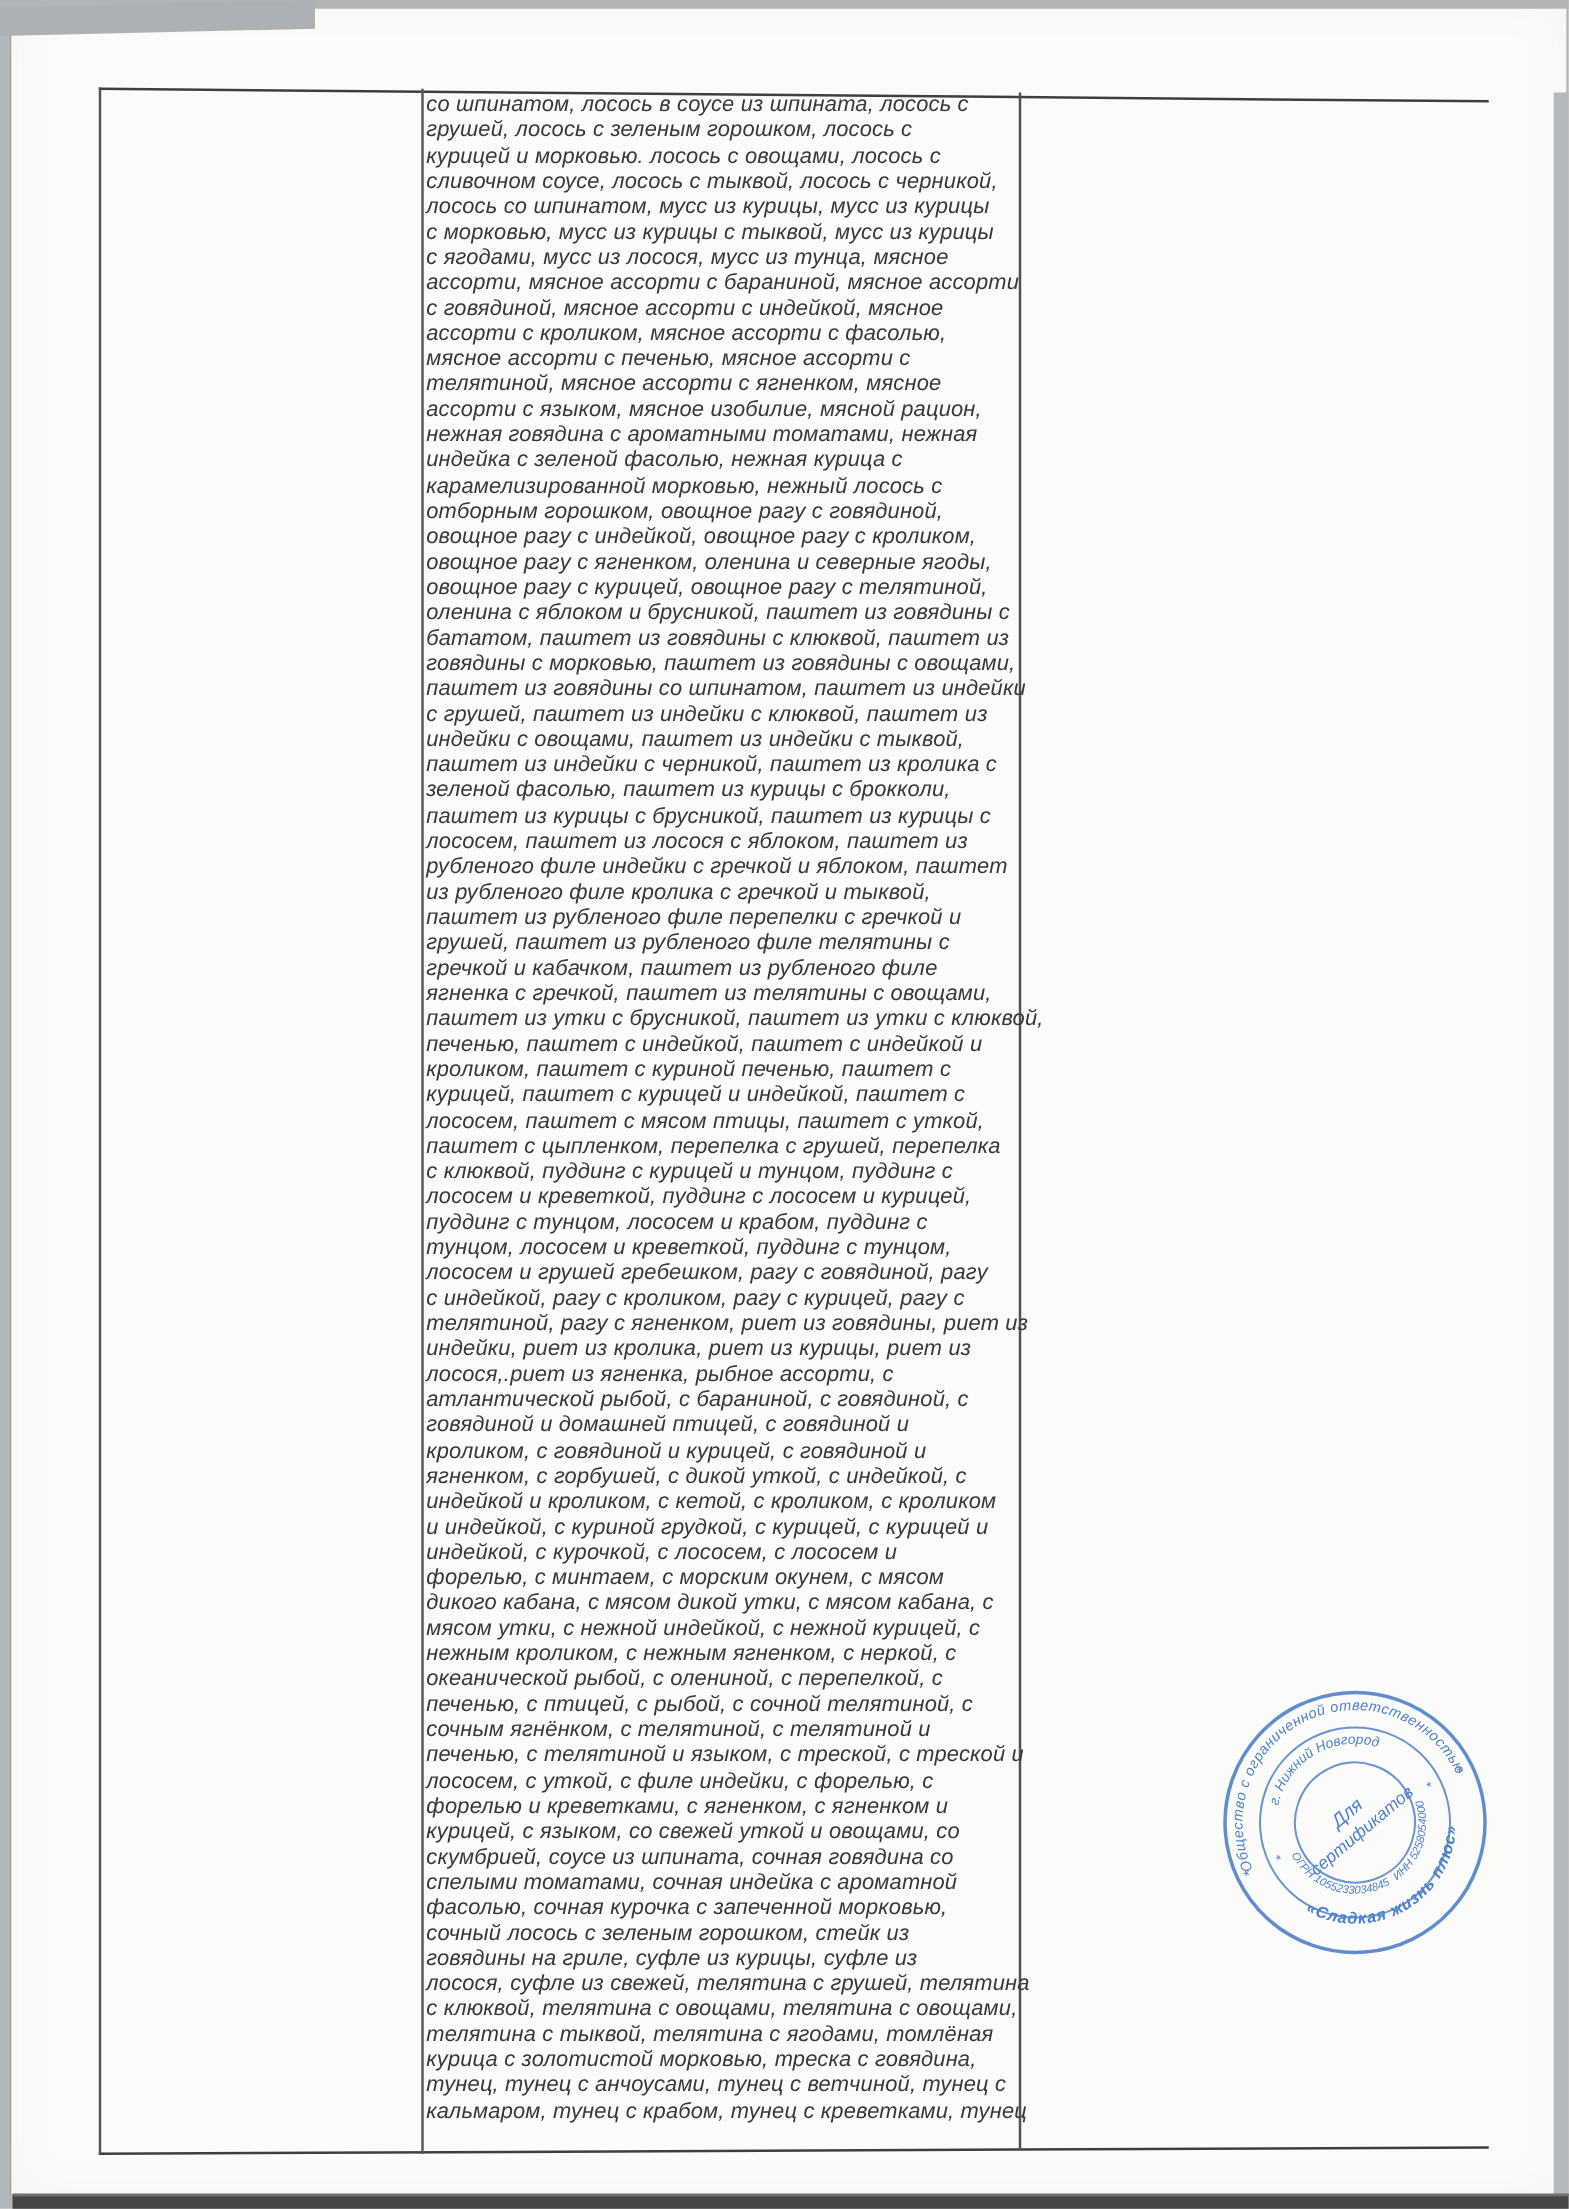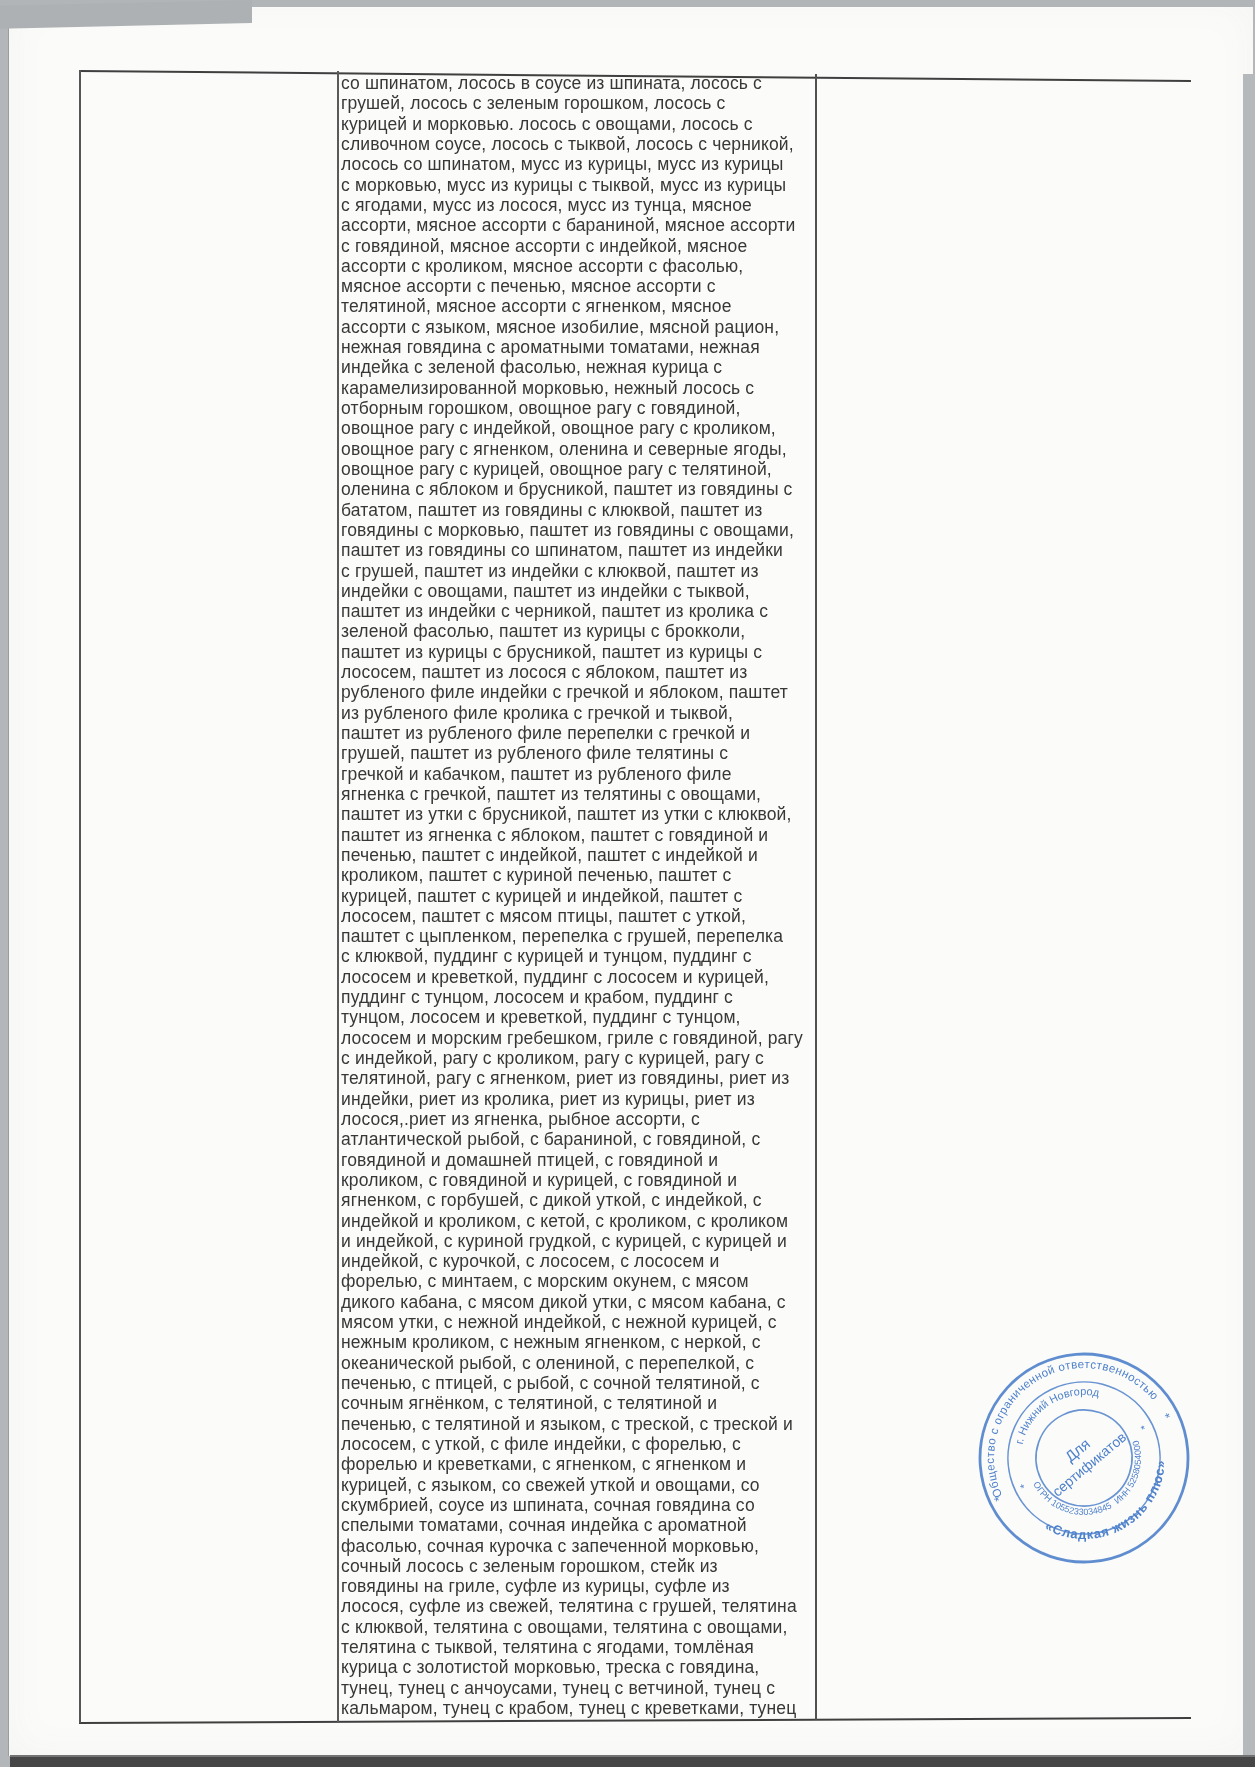--- a/index.html
+++ b/index.html
@@ -2,21 +2,21 @@
 <html><head>
 <meta charset="utf-8">
 <style>
   html,body{margin:0;padding:0;}
   body{
     width:1255px;height:1767px;
     background:#b4b7b9;
     font-family:"Liberation Sans",sans-serif;
     position:relative;overflow:hidden;
   }
-  .scene{position:absolute;left:0;top:0;width:1255px;height:1291px;}
+  .scene{position:absolute;left:0;top:0;width:1255px;height:1291px;font-style:italic;}
   .paper{
     position:absolute;left:8px;top:0;width:1244px;height:1756px;
     background:#fbfbf9;
     border-left:1px solid #9a9da0;
     box-shadow:inset 0 0 40px rgba(120,120,120,0.05);
   }
   
   .scan-top{position:absolute;left:0;top:0;width:1255px;height:7px;background:#b2b5b7;}
   .scan-top-left{position:absolute;left:0;top:0;width:252px;height:23px;background:#aeb1b4;
     transform:skewY(-1.3deg);transform-origin:right top;}
@@ -84,31 +84,30 @@
         <div class="text-line">зеленой фасолью, паштет из курицы с брокколи,</div>
         <div class="text-line">паштет из курицы с брусникой, паштет из курицы с</div>
         <div class="text-line">лососем, паштет из лосося с яблоком, паштет из</div>
         <div class="text-line">рубленого филе индейки с гречкой и яблоком, паштет</div>
         <div class="text-line">из рубленого филе кролика с гречкой и тыквой,</div>
         <div class="text-line">паштет из рубленого филе перепелки с гречкой и</div>
         <div class="text-line">грушей, паштет из рубленого филе телятины с</div>
         <div class="text-line">гречкой и кабачком, паштет из рубленого филе</div>
         <div class="text-line">ягненка с гречкой, паштет из телятины с овощами,</div>
         <div class="text-line">паштет из утки с брусникой, паштет из утки с клюквой,</div>
-        <div class="text-line">паштет из ягненка с яблоком, паштет с говядиной и</div>
         <div class="text-line">печенью, паштет с индейкой, паштет с индейкой и</div>
         <div class="text-line">кроликом, паштет с куриной печенью, паштет с</div>
         <div class="text-line">курицей, паштет с курицей и индейкой, паштет с</div>
         <div class="text-line">лососем, паштет с мясом птицы, паштет с уткой,</div>
         <div class="text-line">паштет с цыпленком, перепелка с грушей, перепелка</div>
         <div class="text-line">с клюквой, пуддинг с курицей и тунцом, пуддинг с</div>
         <div class="text-line">лососем и креветкой, пуддинг с лососем и курицей,</div>
         <div class="text-line">пуддинг с тунцом, лососем и крабом, пуддинг с</div>
         <div class="text-line">тунцом, лососем и креветкой, пуддинг с тунцом,</div>
-        <div class="text-line">лососем и морским гребешком, гриле с говядиной, рагу</div>
+        <div class="text-line">лососем и грушей гребешком, рагу с говядиной, рагу</div>
         <div class="text-line">с индейкой, рагу с кроликом, рагу с курицей, рагу с</div>
         <div class="text-line">телятиной, рагу с ягненком, риет из говядины, риет из</div>
         <div class="text-line">индейки, риет из кролика, риет из курицы, риет из</div>
         <div class="text-line">лосося,.риет из ягненка, рыбное ассорти, с</div>
         <div class="text-line">атлантической рыбой, с бараниной, с говядиной, с</div>
         <div class="text-line">говядиной и домашней птицей, с говядиной и</div>
         <div class="text-line">кроликом, с говядиной и курицей, с говядиной и</div>
         <div class="text-line">ягненком, с горбушей, с дикой уткой, с индейкой, с</div>
         <div class="text-line">индейкой и кроликом, с кетой, с кроликом, с кроликом</div>
         <div class="text-line">и индейкой, с куриной грудкой, с курицей, с курицей и</div>

